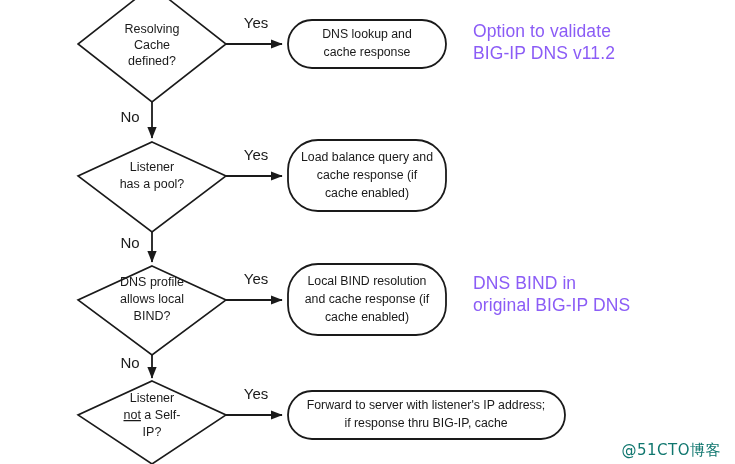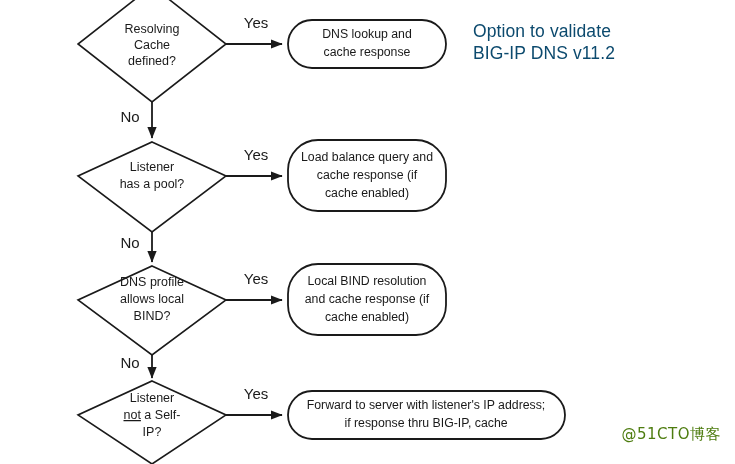--- a/index.html
+++ b/index.html
@@ -52,31 +52,31 @@
     text-anchor: middle;
   }
   .underline-word {
     text-decoration: underline;
   }
   .annot {
     position: absolute;
     font-family: "Liberation Sans", sans-serif;
     font-size: 17.5px;
     line-height: 22px;
-    color: #0c4a6e;
+    color: #8b5cf6;
     white-space: pre-line;
     letter-spacing: 0.1px;
   }
   .watermark {
     position: absolute;
     right: 14px;
-    bottom: 20px;
+    bottom: 4px;
     font-family: "DejaVu Sans", sans-serif;
     font-size: 15px;
-    color: #4d7c0f;
+    color: #0f766e;
     letter-spacing: 0.5px;
   }
 </style>
 </head>
 <body>
 
 <div id="canvas">
 
   <svg class="flow" viewBox="0 0 735 464">
     <defs>
@@ -155,16 +155,18 @@
 
     <g>
       <rect class="shape-line rounded" x="288" y="391" width="277" height="48" rx="24" ry="24"></rect>
       <text class="node-text box" x="426" y="406">Forward to server with listener's IP address;</text>
       <text class="node-text box" x="426" y="424">if response thru BIG-IP, cache</text>
     </g>
   </svg>
 
   <div class="annot" style="left:473px; top:20px;">Option to validate
 BIG-IP DNS v11.2</div>
+  <div class="annot" style="left:473px; top:272px;">DNS BIND in
+original BIG-IP DNS</div>
 
   <div class="watermark">@51CTO博客</div>
 
 </div>
 
 </body></html>

